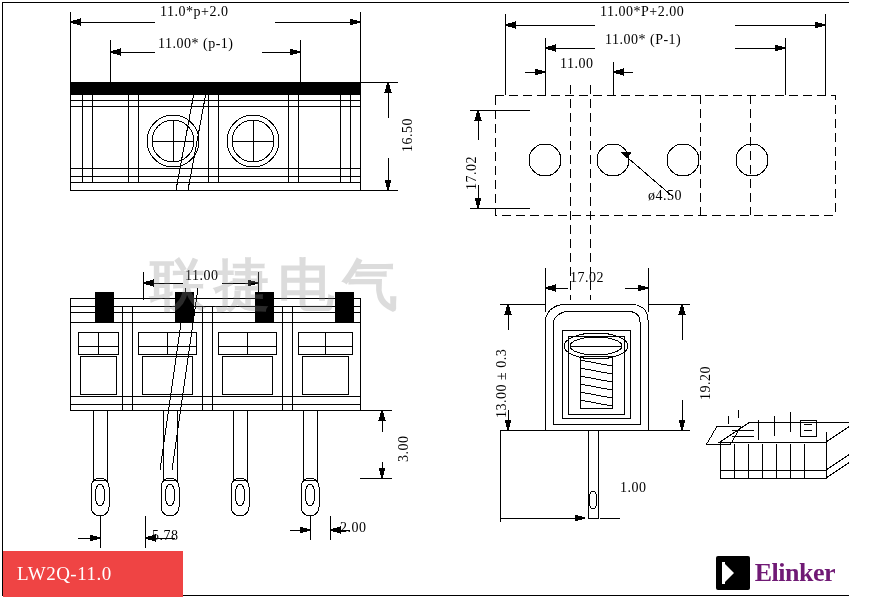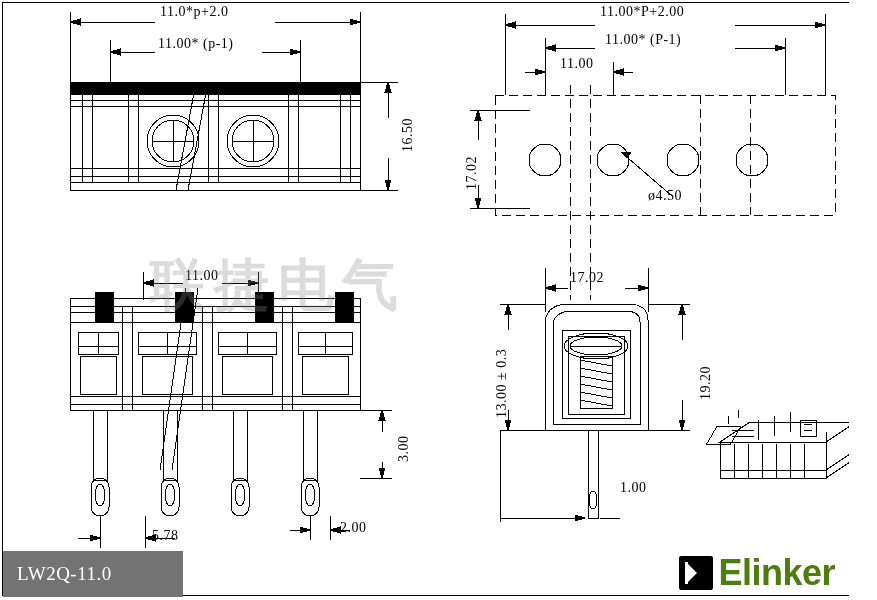--- a/index.html
+++ b/index.html
@@ -57,21 +57,21 @@
     white-space: nowrap;
     pointer-events: none;
   }
   
   .part-label {
     position: absolute;
     left: 3px;
     top: 551px;
     width: 180px;
     height: 46px;
-    background: #737373;
+    background: #ef4444;
     color: #fff;
     font-family: "Liberation Serif", serif;
     font-size: 19px;
     line-height: 46px;
     padding-left: 14px;
     box-sizing: border-box;
     letter-spacing: 0.5px;
   }
   .logo {
     position: absolute;
@@ -98,24 +98,24 @@
     border-bottom: 11px solid transparent;
   }
   .logo-mark:before {
     content: "";
     position: absolute;
     left: 6px; top: 6px;
     width: 3px; height: 22px;
     background: #fff;
   }
   .logo-text {
-    font-family: Liberation Sans, sans-serif;
-    font-size: 36px;
+    font-family: Liberation Serif, serif;
+    font-size: 26px;
     font-weight: bold;
-    color: #4d7c0f;
+    color: #701a75;
     letter-spacing: -0.5px;
   }
 </style>
 </head>
 <body>
 
 <div id="sheet">
 
   <div class="border-frame"></div>
 

